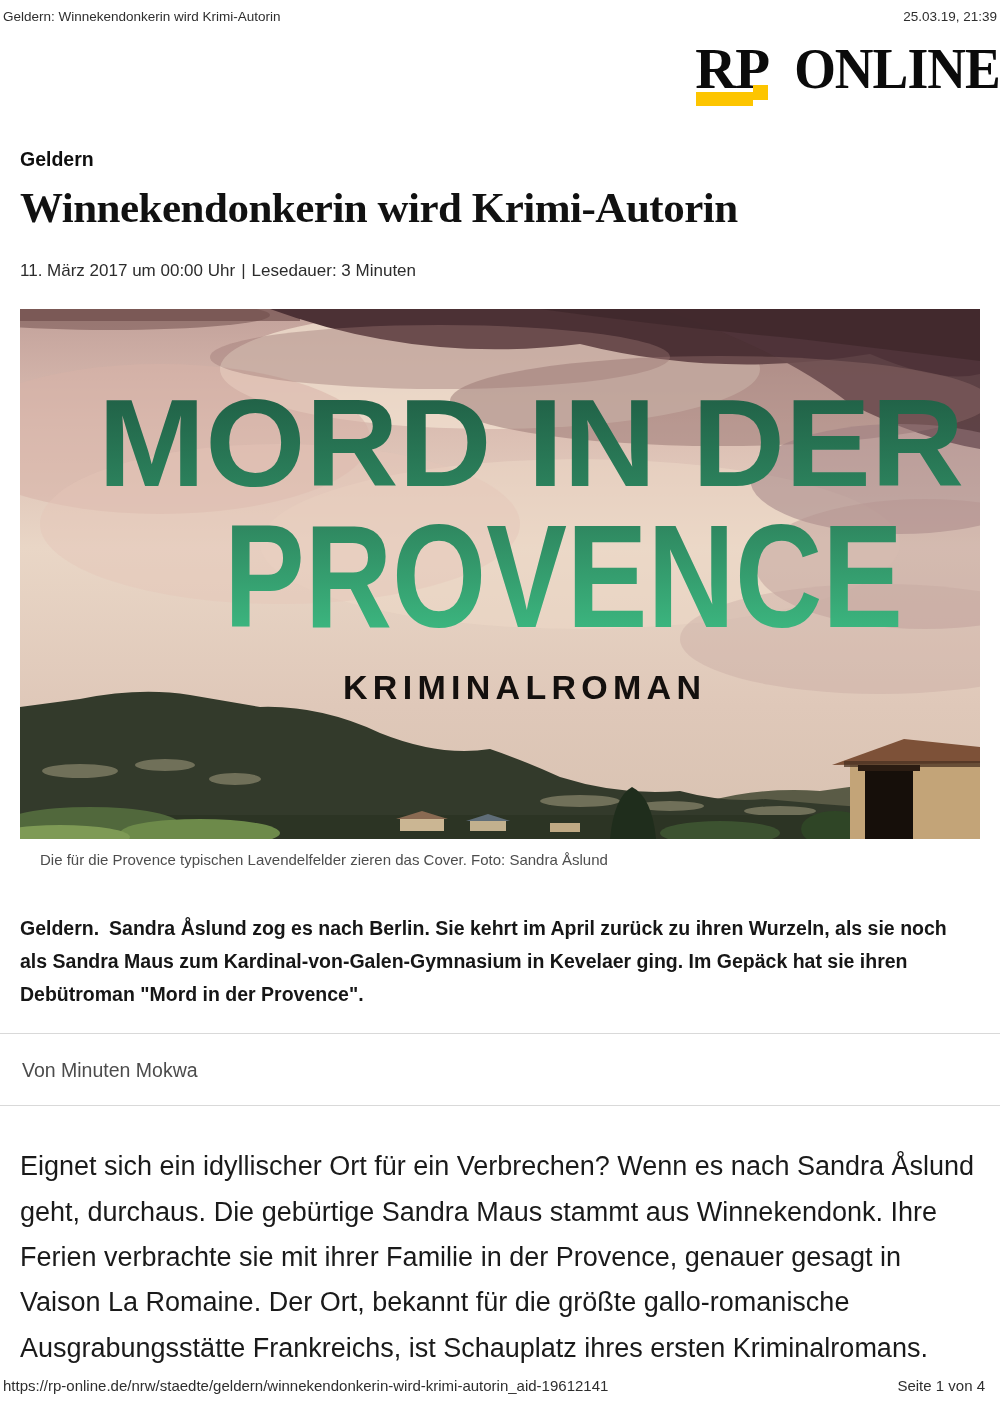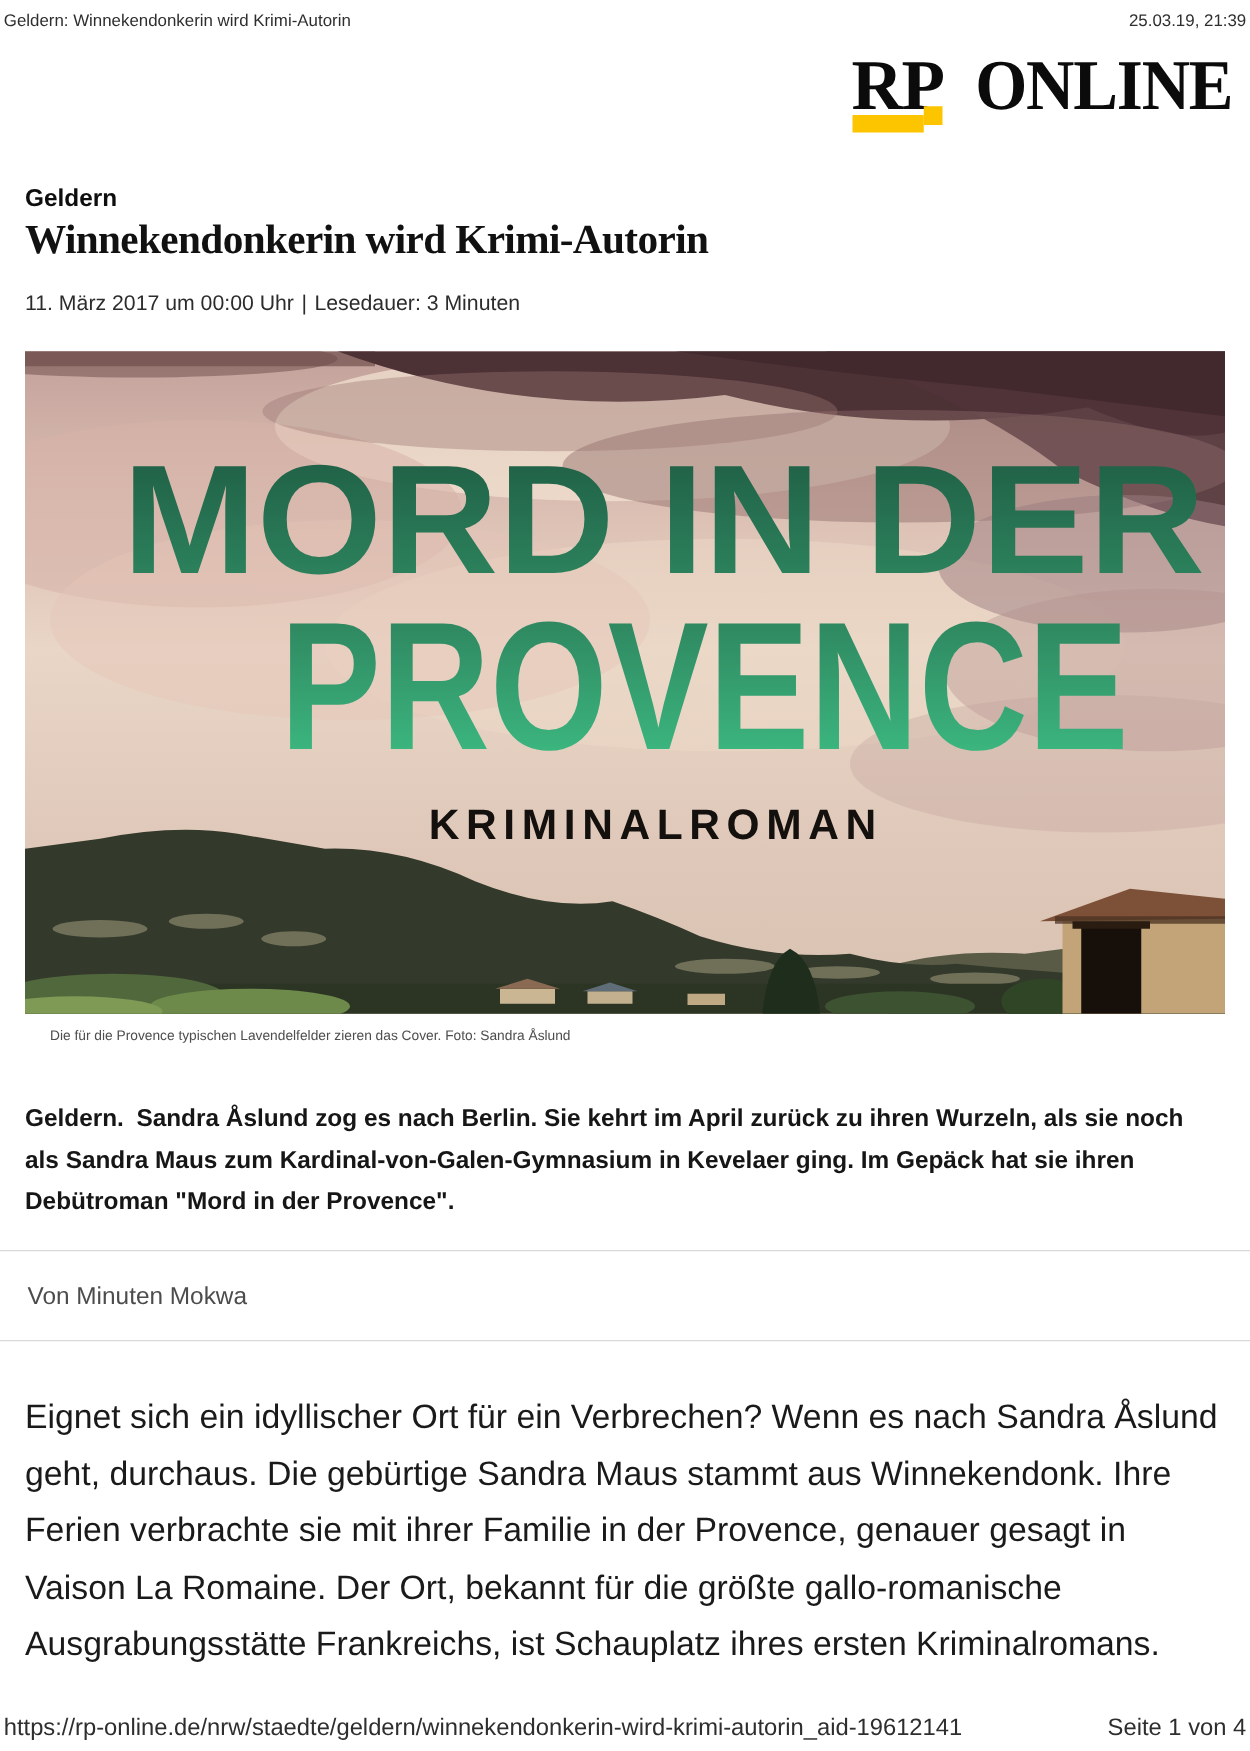--- a/index.html
+++ b/index.html
@@ -8,62 +8,62 @@
     font-family:"Liberation Sans",sans-serif;color:#1c1c1c;
     -webkit-font-smoothing:antialiased;
   }
   .page{position:relative;width:1000px;height:1401px;}
 
   
   .top-meta{display:flex;justify-content:space-between;padding:9px 3px 0 3px;
     font-size:13.5px;color:#2e2e2e;}
 
   
-  .logo-row{text-align:right;margin-top:16px;padding-right:14px;height:64px;}
+  .logo-row{text-align:right;margin-top:16px;height:64px;}
   .logo{display:inline-block;position:relative;font-family:"Liberation Serif",serif;
     font-weight:700;color:#0b0b0b;font-size:57px;line-height:58px;letter-spacing:-1px;
     text-decoration:none;}
   .logo-rp-wrap{position:relative;display:inline-block;padding-right:12px;}
   .logo-bar{position:absolute;left:1px;bottom:-8px;width:57px;height:14px;}
   .logo-square{position:absolute;left:58px;bottom:-2px;width:15px;height:15px;}
   .logo-online{display:inline-block;transform:scaleX(.94);transform-origin:right;}
 
   
   .breadcrumb{padding:0 20px;margin-top:4px;font-size:19.5px;color:#2b2b2b;}
   .breadcrumb a{color:#2b2b2b;text-decoration:none;}
   .crumb-sep{margin:0 9px;color:#2b2b2b;}
 
   
   .kicker{padding:0 20px;margin-top:44px;font-size:19.5px;font-weight:700;color:#0e0e0e;}
-  .title{padding:0 20px;margin-top:3px;font-family:"Liberation Serif",serif;
-    font-size:33px;line-height:1.12;font-weight:600;color:#111;letter-spacing:-.5px;}
+  .title{padding:0 20px;margin-top:13px;font-family:"Liberation Serif",serif;
+    font-size:43px;line-height:1.12;font-weight:600;color:#111;letter-spacing:-.5px;}
   .meta{padding:0 20px;margin-top:11px;font-size:17px;color:#2c2c2c;}
   .meta .meta-sep{margin:0 6px;color:#2c2c2c;}
 
   
   .hero{display:block;margin:28px auto 0 20px;width:960px;height:530px;}
-  .caption{margin-top:12px;padding:0 20px 0 40px;font-size:11px;color:#4d4d4d;}
+  .caption{margin-top:12px;padding:0 20px 0 40px;font-size:15px;color:#4d4d4d;}
 
   
   .lead{padding:0 22px 0 20px;margin-top:44px;font-size:19.5px;font-weight:700;
     line-height:1.7;color:#161616;}
   .lead .lead-loc{margin-right:10px;}
 
   .divider{border:0;border-top:1px solid #d9d9d9;margin:0;width:100%;}
   .div-a{margin-top:22px;}
   .div-b{margin-top:23px;}
   .byline{padding:0 22px;margin-top:25px;font-size:19.5px;color:#4c4c4c;}
 
   .body-para{padding:0 22px 0 20px;font-size:27px;line-height:1.68;color:#1a1a1a;}
   .p1{margin-top:38px;}
   .p2{margin-top:31px;}
 
   
-  .print-footer{position:absolute;left:0;right:0;bottom:7px;display:flex;
-    justify-content:space-between;padding:0 3px;font-size:19px;color:#2e2e2e;}
+  .print-footer{position:absolute;left:0;right:12px;bottom:7px;display:flex;
+    justify-content:space-between;padding:0 3px;font-size:15px;color:#2e2e2e;}
 </style>
 </head>
 <body>
 
 <div class="page">
 
   <div class="top-meta">
     <span>Geldern: Winnekendonkerin wird Krimi-Autorin</span>
     <span>25.03.19, 21:39</span>
   </div>

